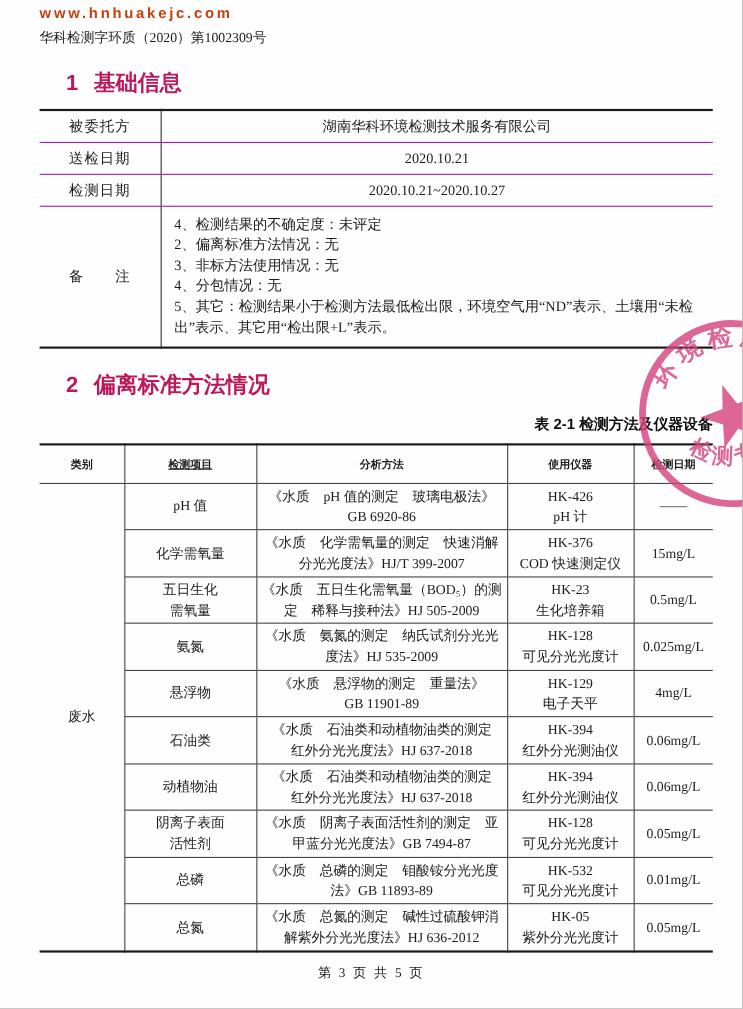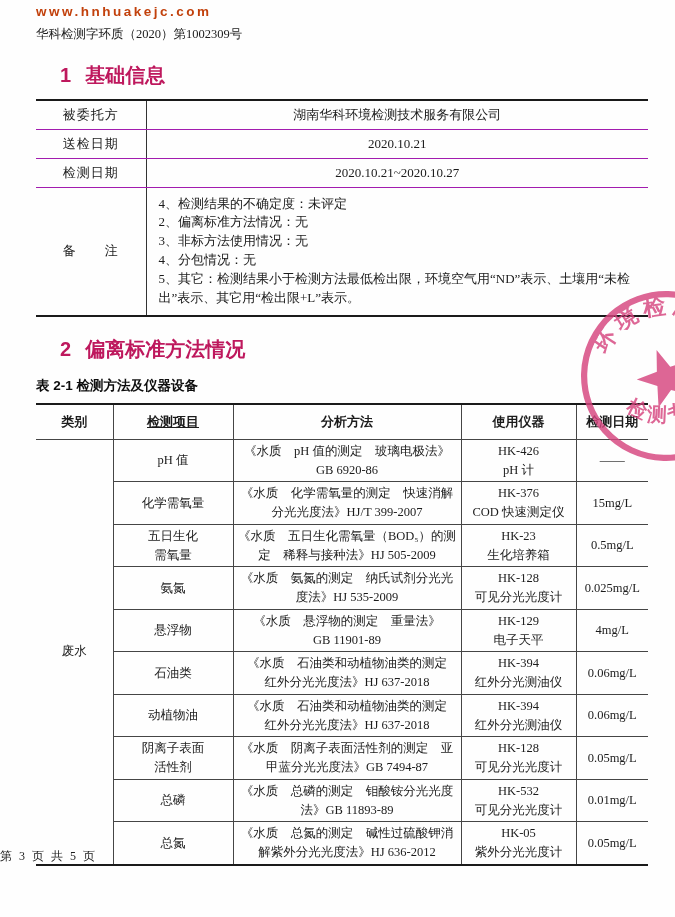--- a/index.html
+++ b/index.html
@@ -63,60 +63,60 @@
     border-right:1.2px solid #333;
     letter-spacing:1px;
     height:29px;
   }
   .t1 .value { text-align:center; }
   .t1 .remarks { text-align:left; padding:7px 10px 7px 12px; }
   .remark-line { line-height:1.46; }
 
   
   .table-title {
-    text-align:left;
+    text-align:right;
     font-family:"Liberation Sans","DejaVu Sans",sans-serif;
     font-weight:700; font-size:13.5px; color:#0d0d0d;
     margin:14px 0 8px 0;
   }
   .t2 {
     border-top:2.5px solid #1a1a1a;
     border-bottom:2.5px solid #1a1a1a;
     font-size:12.5px; line-height:1.5;
     table-layout:fixed;
   }
   .t2 th, .t2 td {
     border:1px solid #454545;
     text-align:center; vertical-align:middle;
     padding:2px 2px;
   }
   .t2 th {
     font-family:"Liberation Sans","DejaVu Sans",sans-serif;
-    font-weight:700; font-size:13px; height:35px;
+    font-weight:700; font-size:10px; height:35px;
   }
   .t2 th:last-child, .t2 td:last-child { border-right:0; }
   .t2 th:first-child, .t2 .cat { border-left:0; }
   .t2 td { height:41px; }
   .col-cat{width:77px;} .col-item{width:120px;text-decoration:underline;} .col-method{width:228px;}
   .col-inst{width:115px;} .col-limit{width:72px;}
   .pre { white-space:pre-line; }
 
   
   .stamp {
     position:absolute; top:287px; left:577px;
     width:178px; height:178px;
     transform:rotate(-20deg);
     opacity:0.82;
     pointer-events:none;
   }
 
   
   .footer {
-    position:absolute; left:0; bottom:52px; width:100%;
-    text-align:left; font-size:12px; letter-spacing:2px; color:#1b1b1b;
+    position:absolute; left:0; bottom:24px; width:100%;
+    text-align:center; font-size:12px; letter-spacing:2px; color:#1b1b1b;
   }
 </style>
 </head>
 <body>
 
 <div class="page">
   <div class="content">
 
     <div class="website">www.hnhuakejc.com</div>
     <div class="report-no">华科检测字环质（2020）第1002309号</div>

